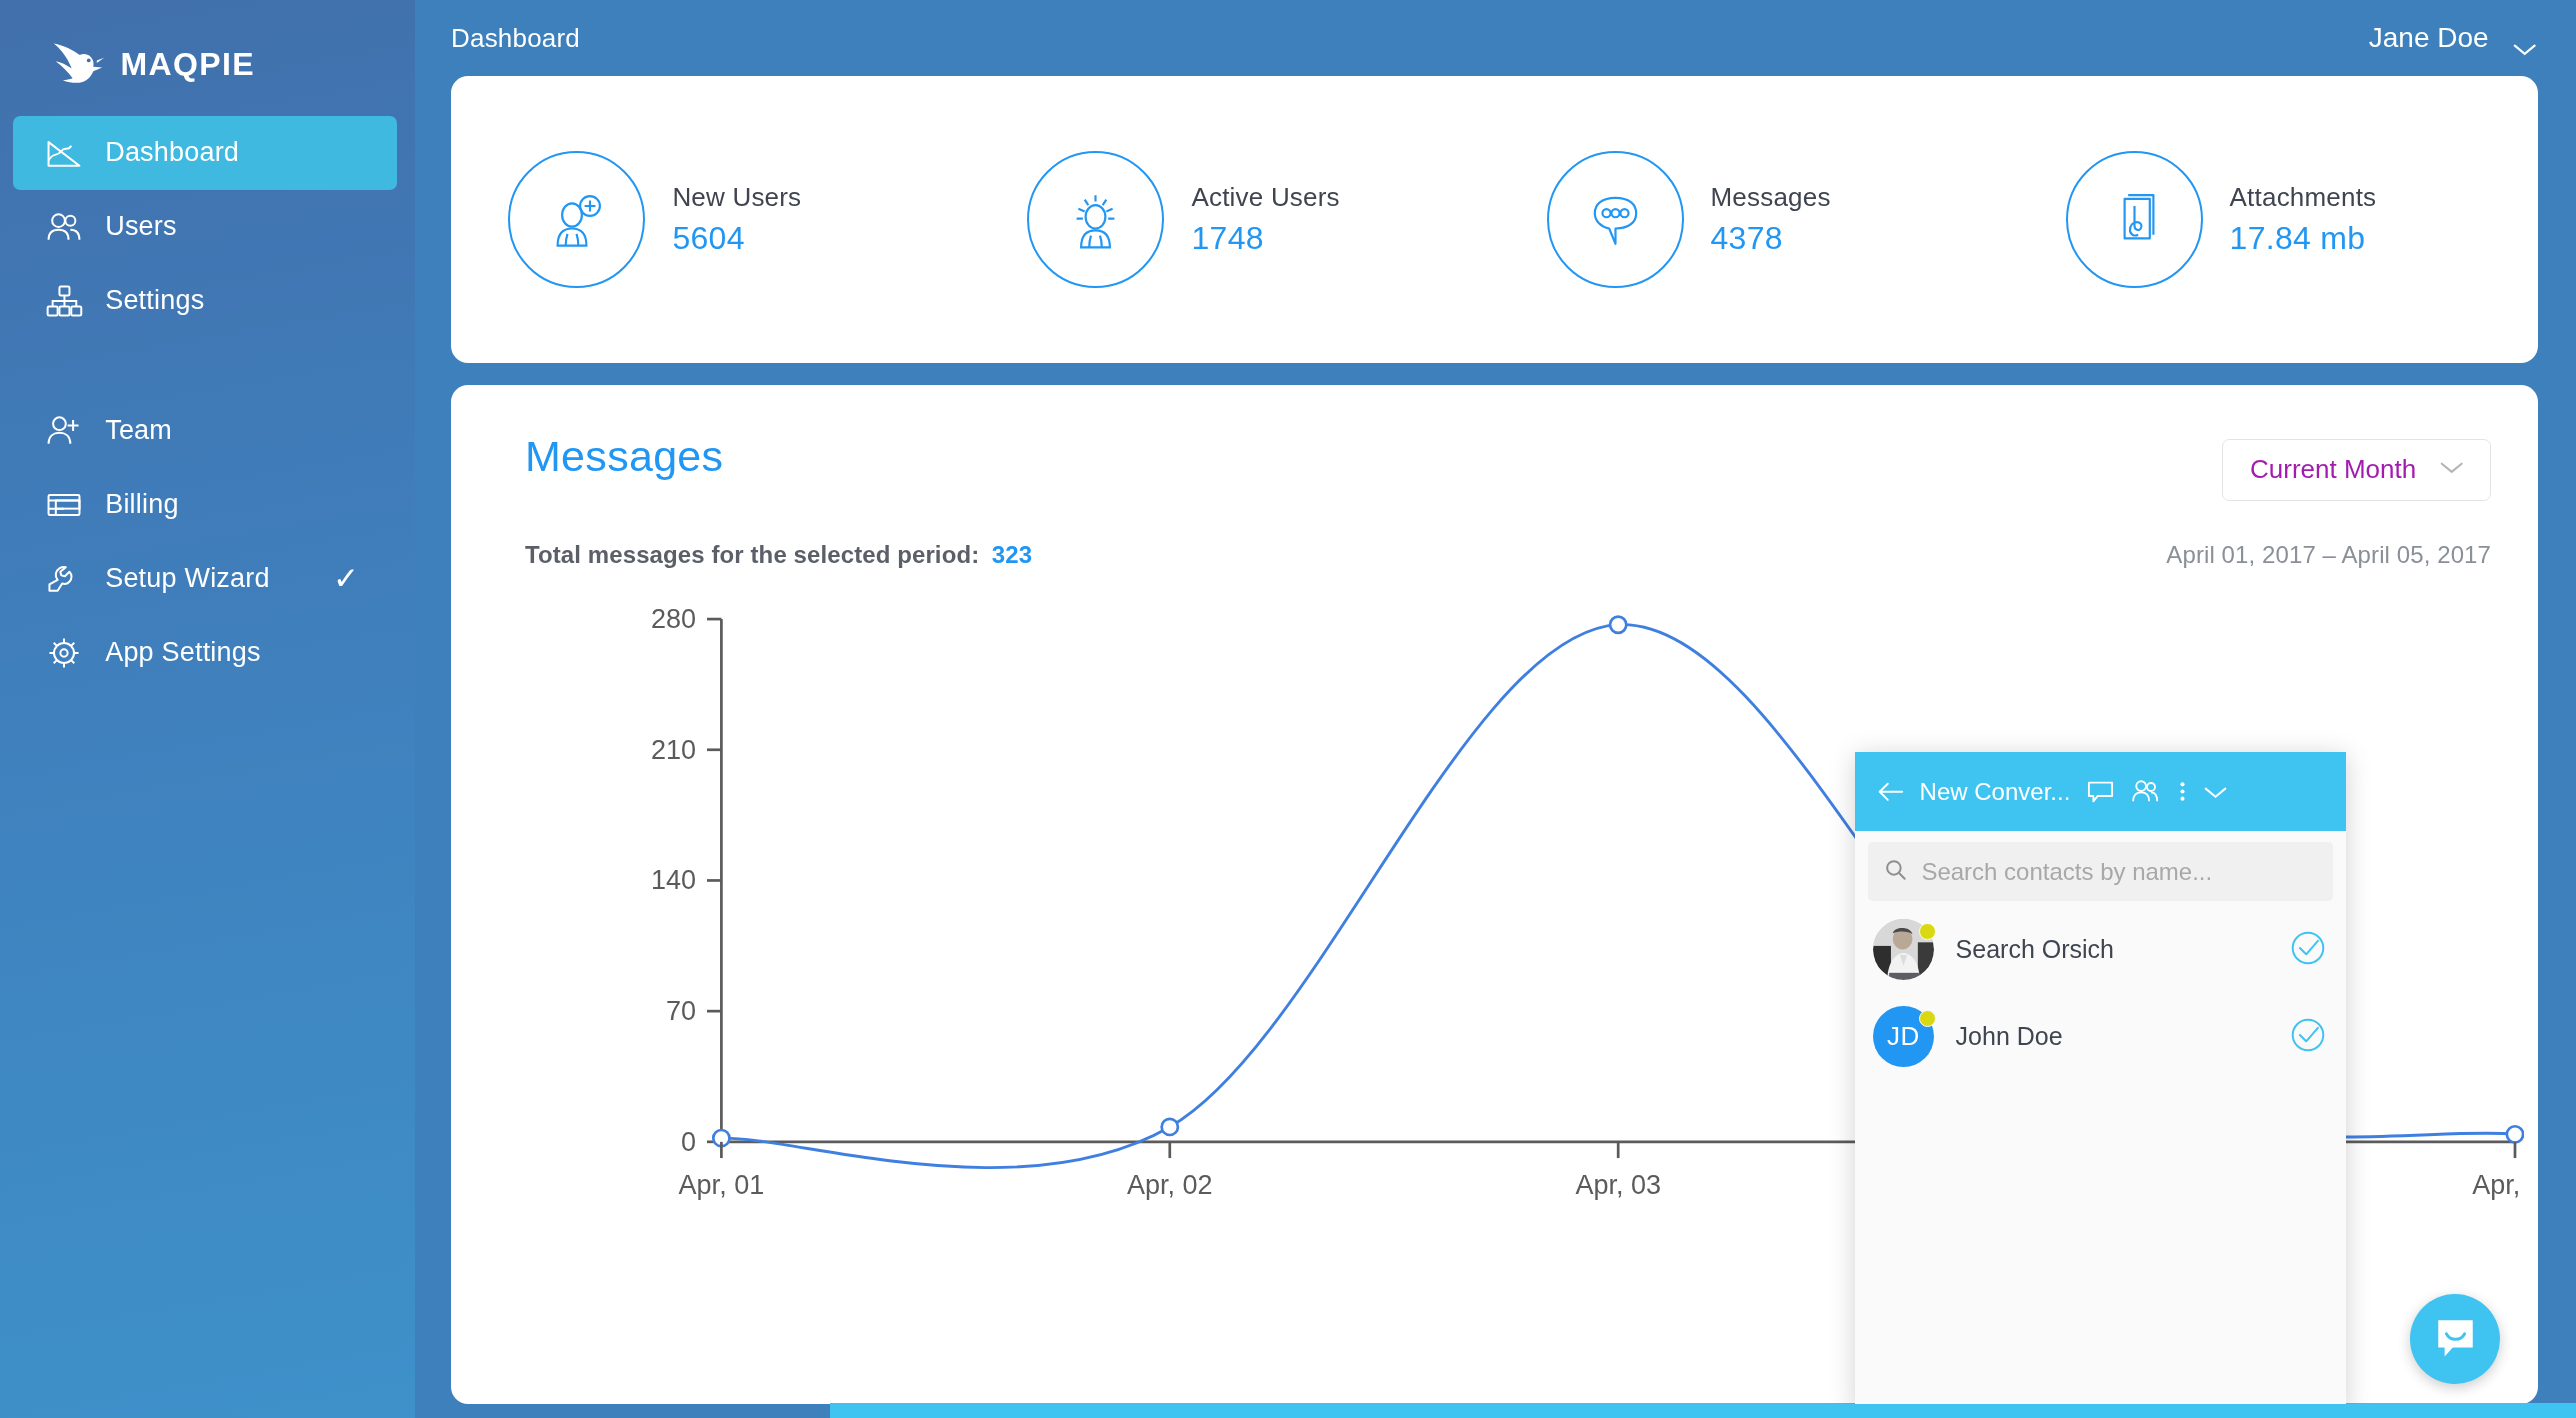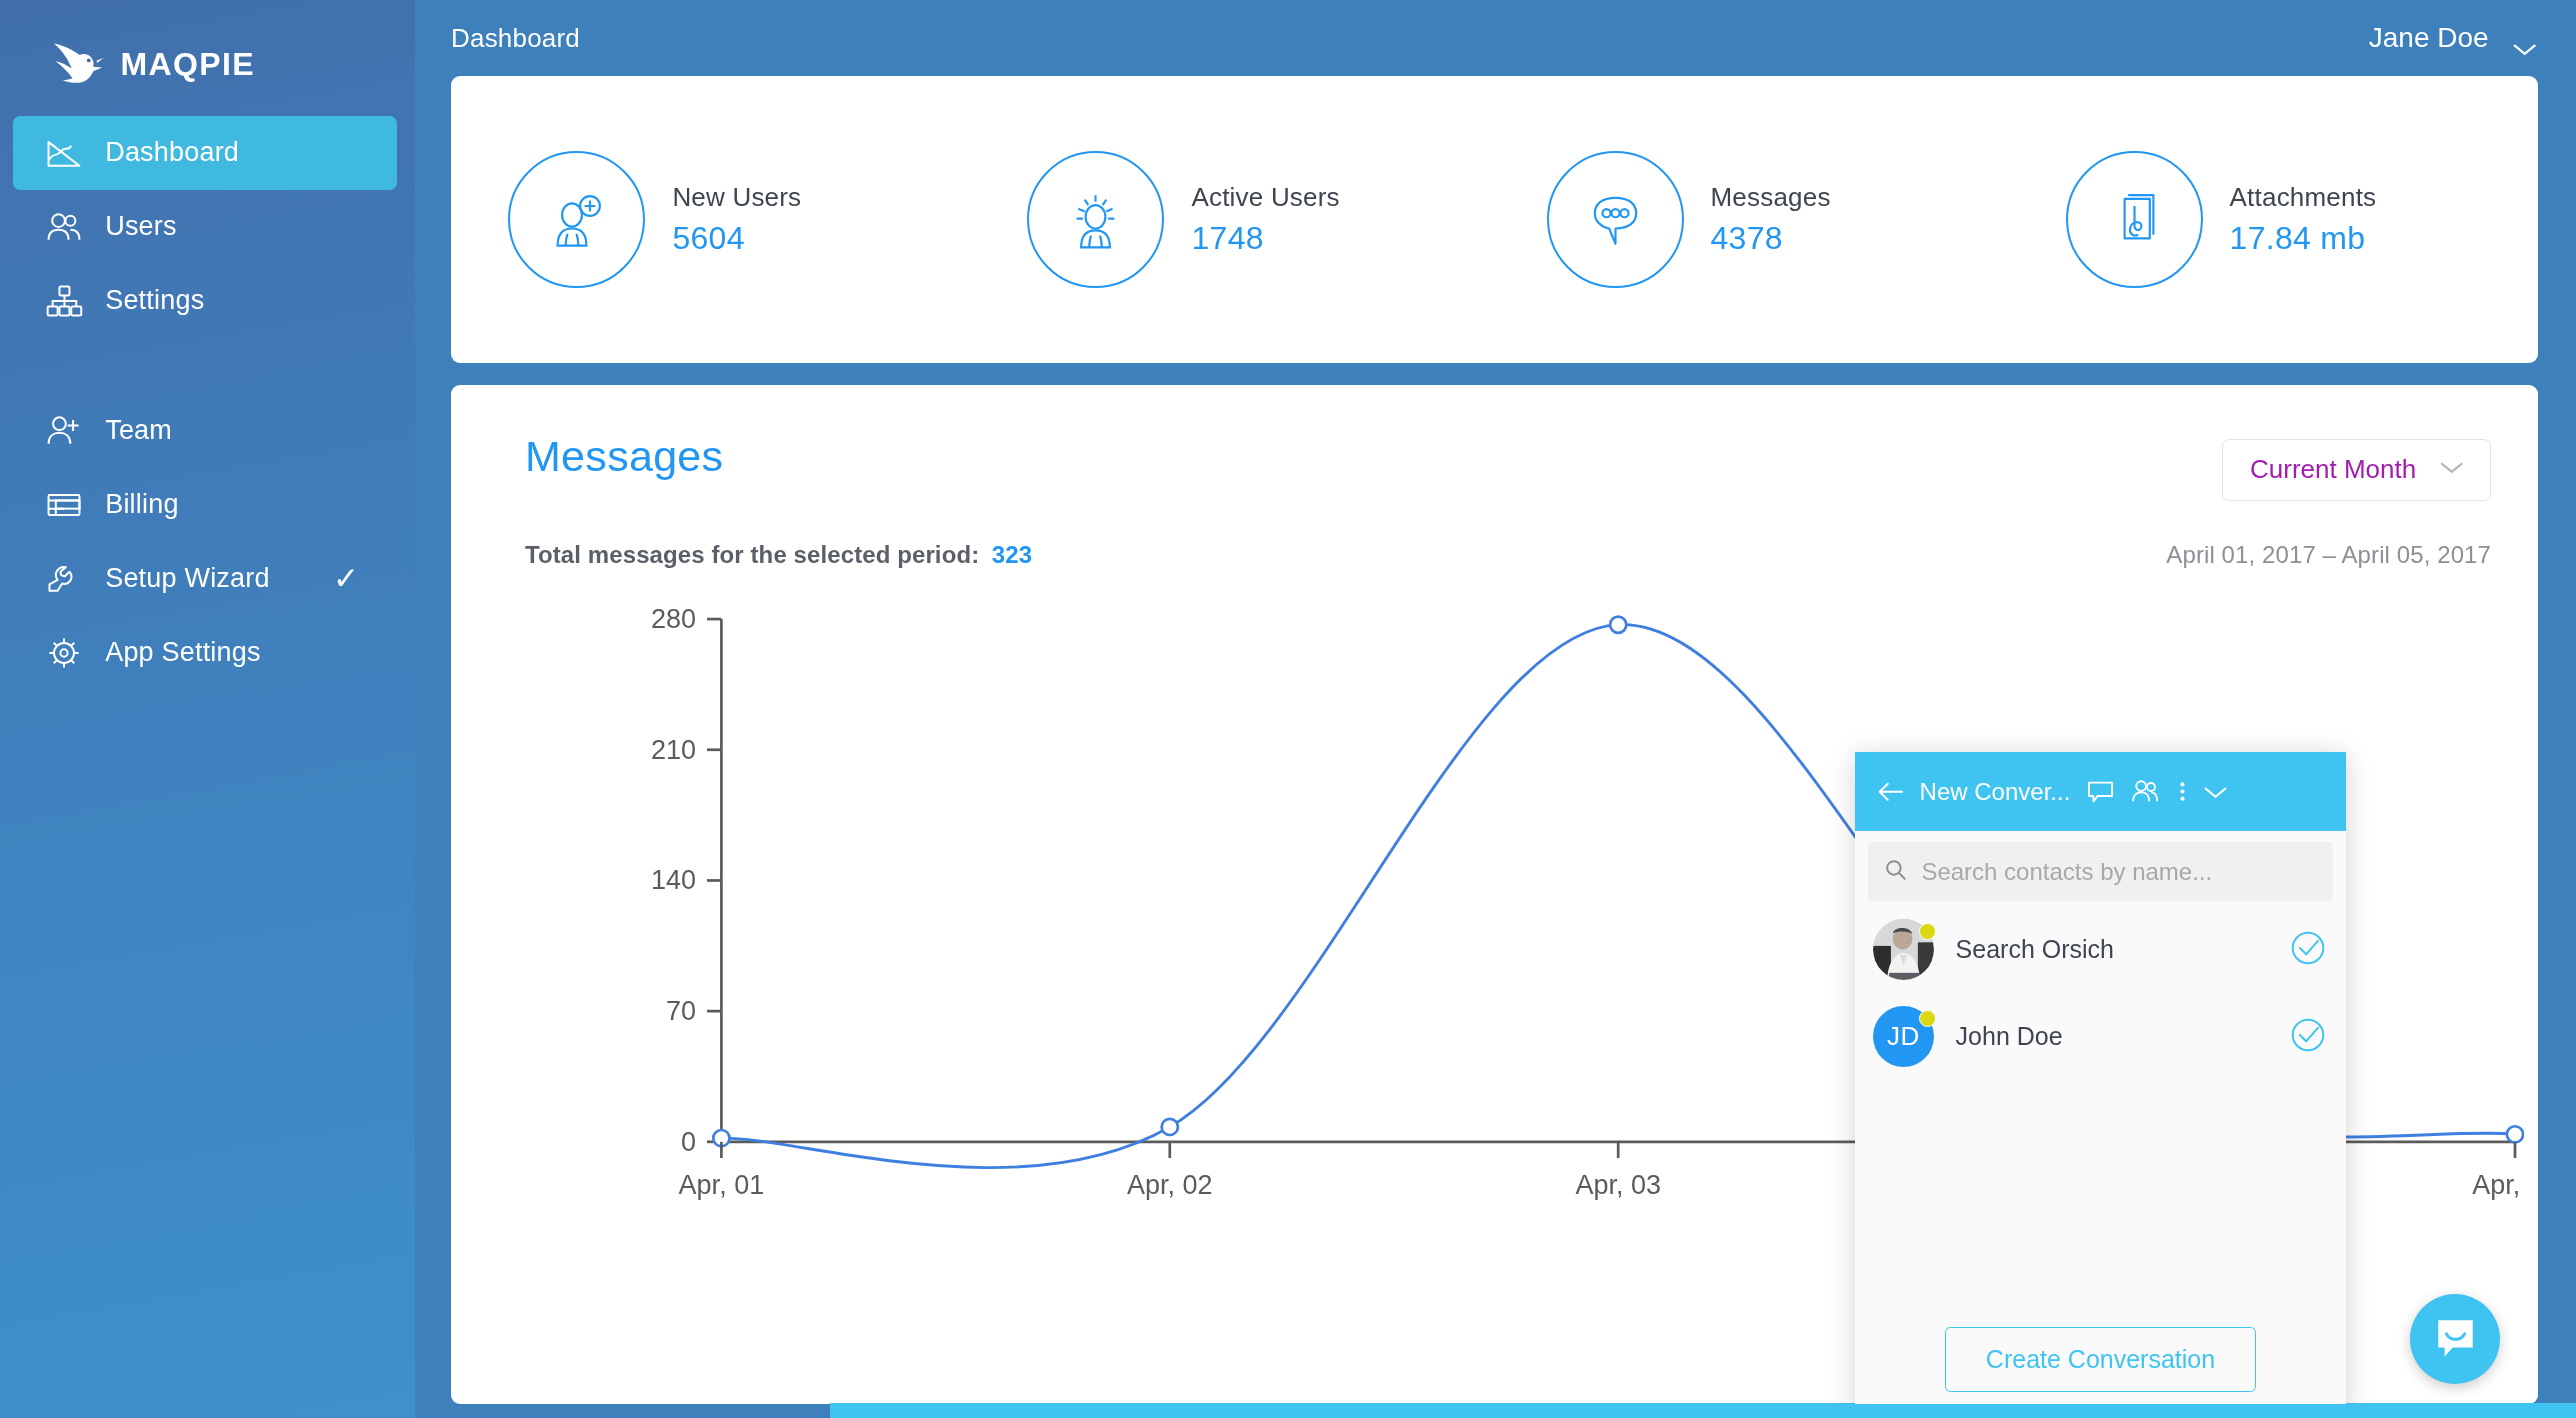--- a/index.html
+++ b/index.html
@@ -36,21 +36,21 @@
   
   .main { flex: 1; position: relative; height: 1419px; }
   .topbar { height: 76px; display: flex; align-items: center; justify-content: space-between; padding: 0 40px 0 36px; }
   .breadcrumb { color: #fff; font-size: 26px; letter-spacing: 0.2px; }
   .user-menu { display: flex; align-items: center; gap: 24px; color: #fff; font-size: 28px; cursor: pointer; }
   .chev { width: 23.4px; height: 13.5px; }
 
   .content { padding: 0 38px 0 36px; }
 
   
-  .card { background: #fff; border-radius: 9px; }
+  .card { background: #fff; border-radius: 17px; }
   .stats-card { height: 287px; display: flex; align-items: center; padding: 0 5.4px; }
   .stat { flex: 1; display: flex; align-items: center; gap: 27px; padding-left: 52px; }
   .stat-circle {
     width: 137px; height: 137px; flex: 0 0 137px; border-radius: 50%;
     border: 2.7px solid #2196f3; display: flex; align-items: center; justify-content: center;
   }
   .stat-text { display: flex; flex-direction: column; gap: 6.3px; }
   .stat-label { font-size: 26px; color: #3f4550; letter-spacing: 0.2px; }
   .stat-value { font-size: 32px; color: #2196f3; letter-spacing: 0.3px; }
 
@@ -452,23 +452,20 @@
               <span class="contact-name">John Doe</span>
               <span>
                 <svg viewBox="0 0 40 40" width="36" height="36" fill="none" stroke="#3fc3f0" stroke-width="2.2" stroke-linecap="round" stroke-linejoin="round">
                     <circle cx="20" cy="20" r="17"></circle>
                     <path d="M11 20 L18 27 L31 12"></path>
                   </svg>
               </span>
             </div>
           </div>
 
-          <div class="chat-footer">
-            <button class="create-btn">Create Conversation</button>
-          </div>
         </div>
 
         <div class="launcher">
           <span>
             <svg viewBox="0 0 54 54" width="49" height="49">
               <path d="M8 8 L46 8 L46 38 L24 38 L15 48 L15 38 L8 38 Z" fill="#fff"></path>
               <path d="M17 23 C21 31 33 31 37 23" fill="none" stroke="#3fc3f0" stroke-width="3.4" stroke-linecap="round"></path>
             </svg>
           </span>
         </div>

